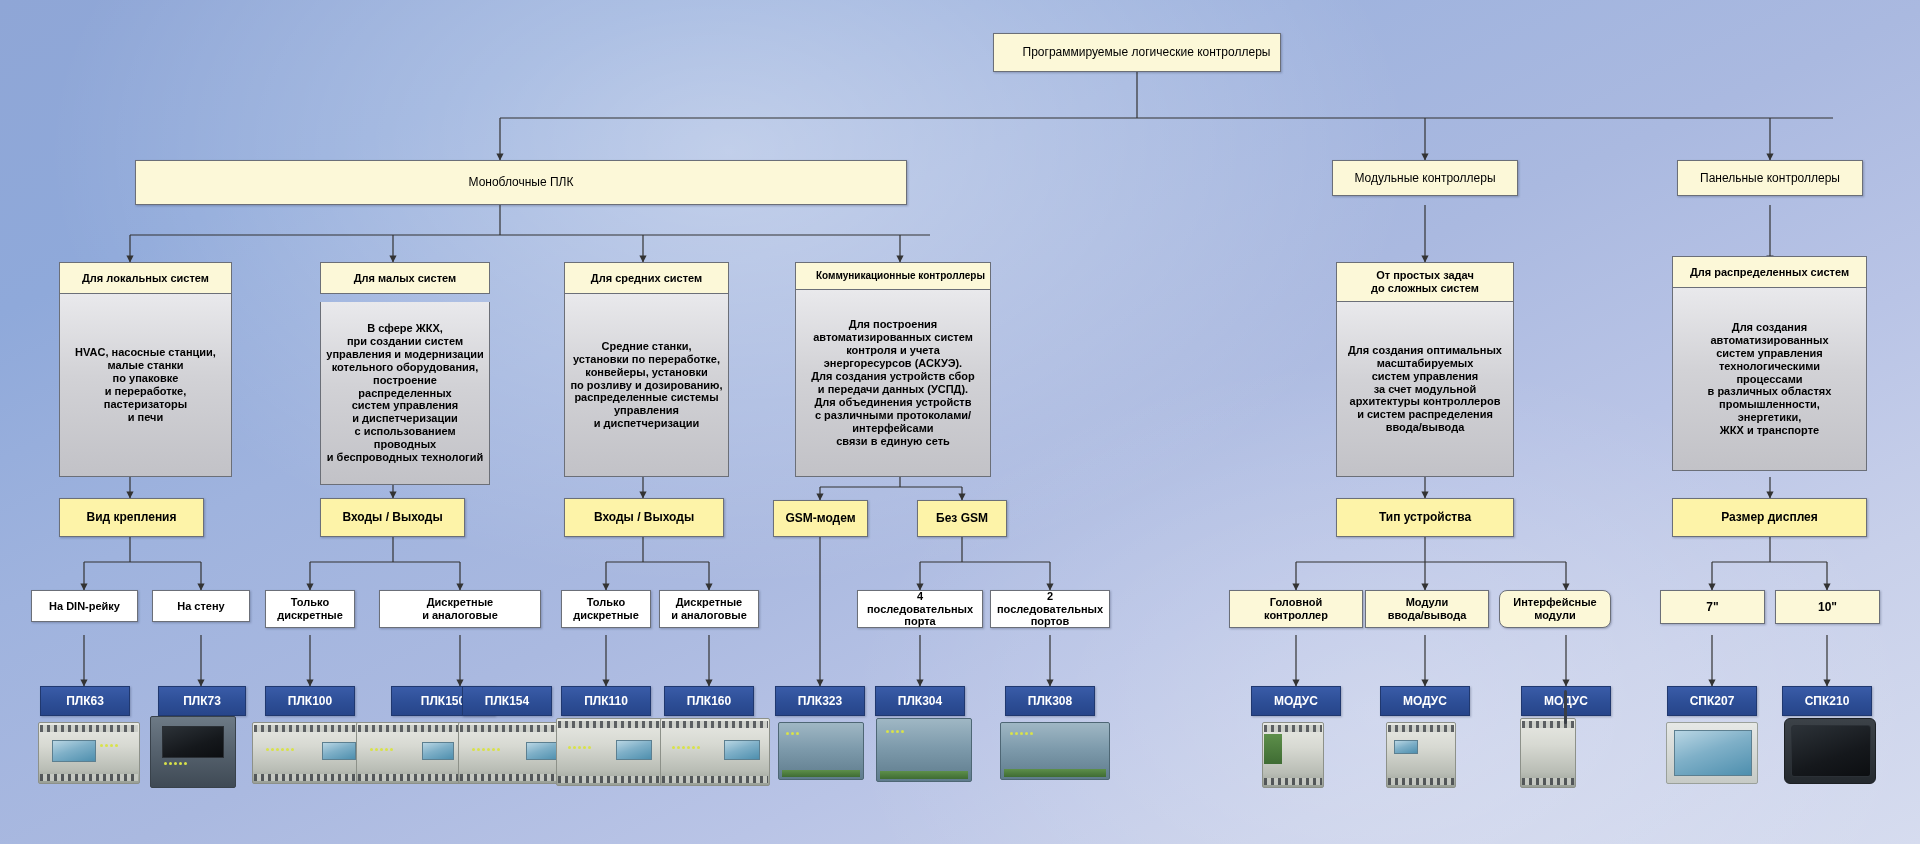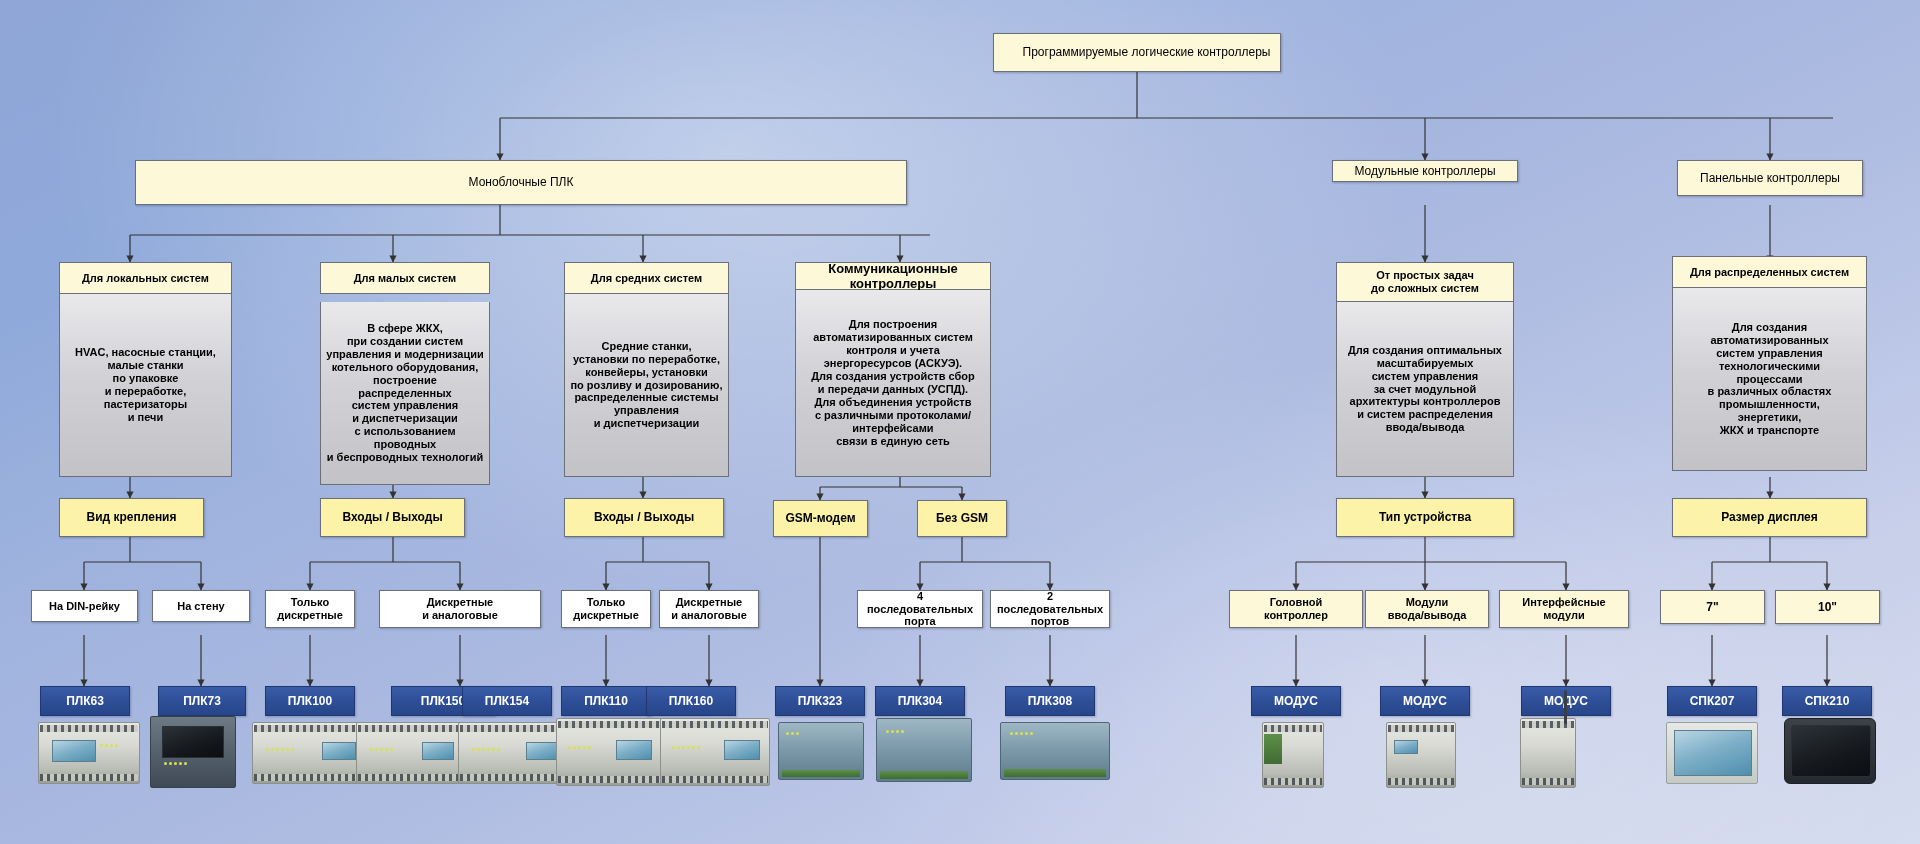--- a/index.html
+++ b/index.html
@@ -17,21 +17,21 @@
   .node{position:absolute;box-sizing:border-box;border:1px solid #6b6f78;
         display:flex;align-items:center;justify-content:center;text-align:center;
         line-height:1.18;}
   .cream{background:#fcf8d8;}
   .yellow{background:#fdf3a8;}
   .grey{background:linear-gradient(180deg,#e9e9ec 0%,#d2d2d6 45%,#c2c2c7 100%);}
   .white{background:#ffffff;}
   .blue{background:linear-gradient(180deg,#3a5ca8 0%,#2d4e96 55%,#27458a 100%);
         border:1px solid #20386f;color:#ffffff;font-weight:bold;}
   .bold{font-weight:bold;}
-  .t10{font-size:13px;justify-content:flex-end;}
+  .t10{font-size:10px;justify-content:flex-end;}
   .t11{font-size:11px;}
   .t12{font-size:12px;}
   .pad{padding:3px 5px;}
 
   .shadowbox{box-shadow:1px 1px 2px rgba(40,50,80,0.30);}
 
   
   .dev{position:absolute;}
   .dev .body{position:absolute;left:0;top:0;right:0;bottom:0;border-radius:2px;}
   .plc-a{background:linear-gradient(180deg,#e8e9e4 0%,#d7d9d2 38%,#b9bdb5 78%,#9aa097 100%);
@@ -147,21 +147,21 @@
     </g>
   </svg>
 
   <div class="node cream t12 shadowbox pad" style="left:993px;top:33px;width:288px;height:39px;padding-left:24px;">
     <span>Программируемые логические контроллеры</span>
   </div>
 
   <div class="node cream t12 shadowbox pad" style="left:135px;top:160px;width:772px;height:45px;">
     <span>Моноблочные ПЛК</span>
   </div>
-  <div class="node cream t12 shadowbox pad" style="left:1332px;top:160px;width:186px;height:22px;text-align:center;">
+  <div class="node cream t12 shadowbox pad" style="left:1332px;top:160px;width:186px;height:36px;text-align:center;">
     <span>Модульные контроллеры</span>
   </div>
   <div class="node cream t12 shadowbox pad" style="left:1677px;top:160px;width:186px;height:36px;">
     <span>Панельные контроллеры</span>
   </div>
 
   <div style="position:absolute;left:59px;top:262px;width:173px;">
     <div class="node cream t11 bold pad" style="position:relative;left:0;top:0;width:173px;height:32px;">
       <span>Для локальных систем</span>
     </div>
@@ -311,21 +311,21 @@
 портов</span>
   </div>
   <div class="node cream t11 bold pad shadowbox" style="left:1229px;top:590px;width:134px;height:38px;white-space:pre-line;">
     <span>Головной
 контроллер</span>
   </div>
   <div class="node cream t11 bold pad shadowbox" style="left:1365px;top:590px;width:124px;height:38px;white-space:pre-line;">
     <span>Модули
 ввода/вывода</span>
   </div>
-  <div class="node cream t11 bold pad shadowbox" style="left:1499px;top:590px;width:130px;height:38px;white-space:pre-line;">
+  <div class="node cream t11 bold pad shadowbox" style="left:1499px;top:590px;width:112px;height:38px;white-space:pre-line;border-radius:8px;">
     <span>Интерфейсные
 модули</span>
   </div>
   <div class="node cream t12 bold pad shadowbox" style="left:1660px;top:590px;width:105px;height:34px;">
     <span>7"</span>
   </div>
   <div class="node cream t12 bold pad shadowbox" style="left:1775px;top:590px;width:105px;height:34px;">
     <span>10"</span>
   </div>
 
@@ -340,21 +340,21 @@
   </div>
   <div class="node blue t12 shadowbox" style="left:363px;top:686px;width:104px;height:30px;margin-left:28px;">
     <span>ПЛК150</span>
   </div>
   <div class="node blue t12 shadowbox" style="left:462px;top:686px;width:90px;height:30px;">
     <span>ПЛК154</span>
   </div>
   <div class="node blue t12 shadowbox" style="left:561px;top:686px;width:90px;height:30px;">
     <span>ПЛК110</span>
   </div>
-  <div class="node blue t12 shadowbox" style="left:646px;top:686px;width:90px;height:30px;">
+  <div class="node blue t12 shadowbox" style="left:664px;top:686px;width:90px;height:30px;">
     <span>ПЛК160</span>
   </div>
   <div class="node blue t12 shadowbox" style="left:775px;top:686px;width:90px;height:30px;">
     <span>ПЛК323</span>
   </div>
   <div class="node blue t12 shadowbox" style="left:875px;top:686px;width:90px;height:30px;">
     <span>ПЛК304</span>
   </div>
   <div class="node blue t12 shadowbox" style="left:1005px;top:686px;width:90px;height:30px;">
     <span>ПЛК308</span>

